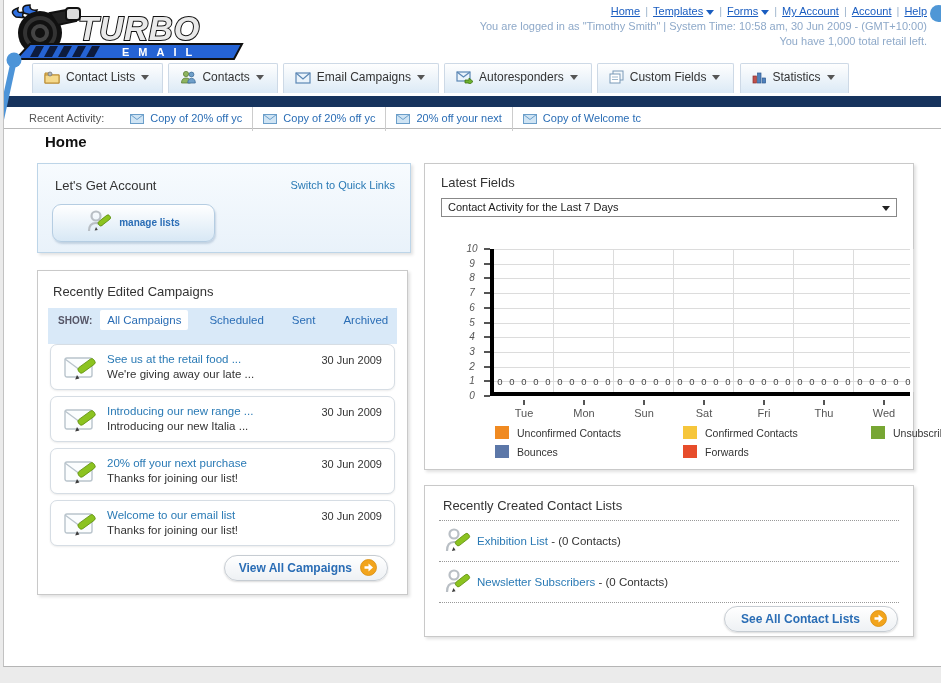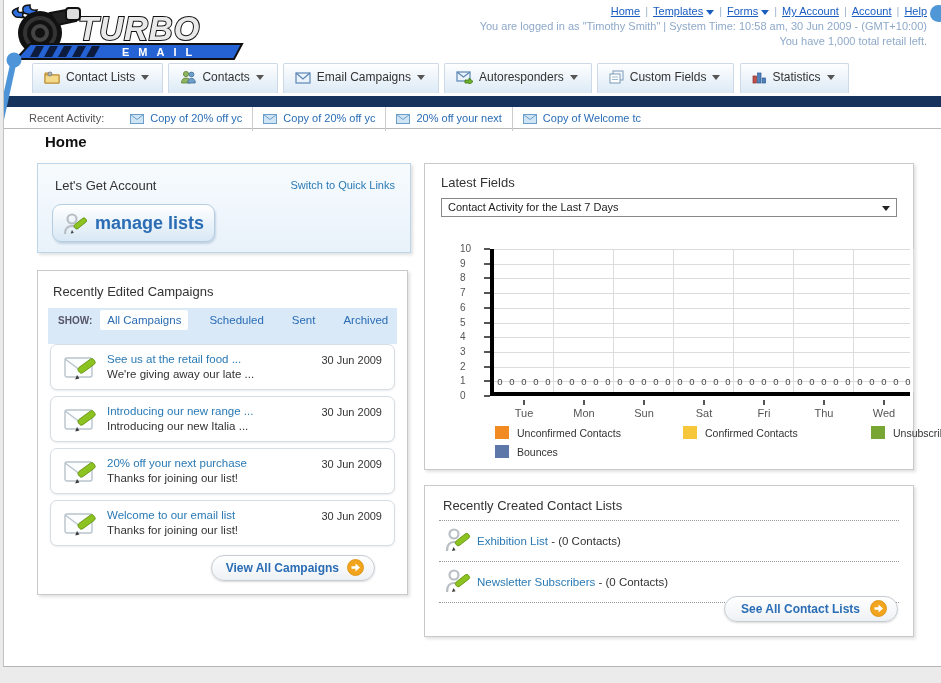--- a/index.html
+++ b/index.html
@@ -62,77 +62,77 @@
     box-shadow:2px 2px 3px rgba(0,0,0,0.12); }
   .panel-title { font-size:13px; color:#333; }
 
   
   .getstarted { left:33px; top:163px; width:374px; height:90px;
     background:linear-gradient(#f7fbfe,#e9f2fa); border:1px solid #bdd5e8; }
   .getstarted .panel-title { position:absolute; left:17px; top:14px; }
   .switch-link { position:absolute; right:15px; top:15px; color:#2a7ab5; font-size:11px; cursor:pointer; }
   .big-btn { position:absolute; top:40px; width:163px; height:38px; border:1px solid #b5cde2; border-radius:9px;
     background:linear-gradient(#ffffff,#d8e8f5); box-shadow:1px 2px 2px rgba(120,150,180,0.35);
-    color:#2a6db5; font-weight:bold; font-size:18px; text-align:center; line-height:36px; cursor:pointer; }
+    color:#2a6db5; font-weight:bold; font-size:10px; text-align:center; line-height:36px; cursor:pointer; }
   .big-btn .bicon { display:inline-block; vertical-align:-6px; margin-right:8px; }
   .btn-manage { left:14px; }
   .btn-create { left:187px; }
 
   
   .campaigns { left:33px; top:270px; width:371px; height:325px; }
   .campaigns .panel-title { position:absolute; left:15px; top:13px; }
   .filterbar { position:absolute; left:10px; right:10px; top:37px; height:36px; background:#d9e9f8;
     line-height:24px; white-space:nowrap; }
   .filterbar .show-label { color:#556; font-size:10px; font-weight:bold; margin-left:10px; margin-right:8px; }
   .filter { color:#2a6db5; font-size:11.5px; margin-right:14px; cursor:pointer; padding:4px 7px; }
   .filter.active { background:#fff; color:#2a6db5; border-radius:2px; }
   .camp-row { position:absolute; left:12px; right:12px; height:46px; border:1px solid #d6dde4;
     border-radius:7px; background:#fff; box-shadow:0 1px 2px rgba(0,0,0,0.08); cursor:pointer; }
   .camp-row .cicon { position:absolute; left:13px; top:10px; }
   .camp-row .ctext { position:absolute; left:56px; top:7px; line-height:15px; }
   .camp-title { color:#2a7ab5; font-size:11.5px; cursor:pointer; }
   .camp-sub { color:#333; font-size:11.5px; }
   .camp-date { position:absolute; right:12px; top:9px; color:#333; font-size:11px; }
-  .view-all-btn { position:absolute; right:32px; bottom:13px; height:26px; padding:0 10px 0 14px;
+  .view-all-btn { position:absolute; right:19px; bottom:13px; height:26px; padding:0 10px 0 14px;
     border:1px solid #c6ccd2; border-radius:13px; background:linear-gradient(#ffffff,#eef1f4);
     box-shadow:0 1px 2px rgba(0,0,0,0.15); color:#2a6db5; font-weight:bold; font-size:12px;
     line-height:24px; cursor:pointer; }
   .view-all-btn .aicon { display:inline-block; vertical-align:-4px; margin-left:8px; }
 
   
   .stats { left:420px; top:163px; width:490px; height:307px; }
   .stats .panel-title { position:absolute; left:16px; top:11px; }
   .stats-select { position:absolute; left:16px; right:16px; top:34px; height:19px; border:1px solid #888;
     background:#fff; font-size:11px; line-height:17px; padding-left:6px; color:#222; cursor:pointer; }
   .stats-select .scaret { position:absolute; right:6px; top:7px; width:0; height:0;
     border-left:4px solid transparent; border-right:4px solid transparent; border-top:5px solid #222; }
   .chart-plot { position:absolute; left:65px; top:85px; width:420px; height:147px;
     border-left:4px solid #000; border-bottom:4px solid #000; }
   .hgrid { position:absolute; left:0; right:0; height:1px; background:#dcdcdc; }
   .vgrid { position:absolute; top:0; bottom:0; width:1px; background:#dcdcdc; }
-  .ytick-label { position:absolute; left:-34px; width:24px; text-align:left; font-size:10px; color:#555; }
+  .ytick-label { position:absolute; left:-34px; width:24px; text-align:center; font-size:10px; color:#555;font-style:italic; }
   .ytick-mark { position:absolute; left:-10px; width:6px; height:2px; background:#555; }
   .zero-val { position:absolute; width:12px; text-align:center; font-size:9.5px; color:#444; bottom:5px; }
   .xtick-mark { position:absolute; width:2px; height:5px; background:#555; top:151px; }
   .xday-label { position:absolute; top:158px; width:60px; text-align:center; font-size:11px; color:#555; }
   .legend { position:absolute; left:70px; top:262px; display:grid;
     grid-template-columns:188px 188px auto; row-gap:5px; }
   .legend-item { font-size:10.5px; color:#333; line-height:14px; white-space:nowrap; }
   .legend-swatch { display:inline-block; width:14px; height:13px; margin-right:8px; vertical-align:-2px; }
 
   
   .clists { left:420px; top:485px; width:490px; height:152px; }
   .clists .panel-title { position:absolute; left:18px; top:12px; }
   .dotted { position:absolute; left:14px; right:14px; border-top:1px dotted #999; }
   .cl-item { position:absolute; left:20px; height:30px; cursor:pointer; }
   .cl-item .picon { position:absolute; left:0; top:0; }
   .cl-item .cl-text { position:absolute; left:32px; top:8px; white-space:nowrap; font-size:11.5px; }
   .cl-name { color:#2a7ab5; cursor:pointer; }
   .cl-detail { color:#333; }
-  .seeall-btn { position:absolute; right:15px; bottom:14px; height:26px; padding:0 10px 0 16px;
+  .seeall-btn { position:absolute; right:15px; bottom:4px; height:26px; padding:0 10px 0 16px;
     border:1px solid #c6ccd2; border-radius:13px; background:linear-gradient(#ffffff,#eef1f4);
     box-shadow:0 1px 2px rgba(0,0,0,0.15); color:#2a6db5; font-weight:bold; font-size:12px;
     line-height:24px; cursor:pointer; }
   .seeall-btn .aicon { display:inline-block; vertical-align:-4px; margin-left:10px; }
 </style>
 </head>
 <body>
 
 <div class="page">
 
@@ -443,20 +443,21 @@
         <div class="zero-val" style="left: 396px;">0</div>
         <div class="zero-val" style="left: 408px;">0</div>
         <div class="xtick-mark" style="left: 389px;"></div>
         <div class="xday-label" style="left: 360px;">Wed</div>
       </div>
     <div class="legend" id="chart-legend">
         <div class="legend-item"><span class="legend-swatch" style="background: rgb(240, 138, 33);"></span><span>Unconfirmed Contacts</span></div>
         <div class="legend-item"><span class="legend-swatch" style="background: rgb(246, 198, 59);"></span><span>Confirmed Contacts</span></div>
         <div class="legend-item"><span class="legend-swatch" style="background: rgb(119, 166, 51);"></span><span>Unsubscribes</span></div>
         <div class="legend-item"><span class="legend-swatch" style="background: rgb(92, 119, 168);"></span><span>Bounces</span></div>
+        <div class="legend-item"><span class="legend-swatch" style="background: rgb(231, 76, 43);"></span><span>Forwards</span></div>
       </div>
   </div>
 
   <div class="panel clists">
     <div class="panel-title">Recently Created Contact Lists</div>
     <div class="dotted" style="top:34px"></div>
 
     <div class="cl-item" style="top:41px">
       <span class="picon">
         <svg width="26" height="26" viewBox="0 0 26 26">

